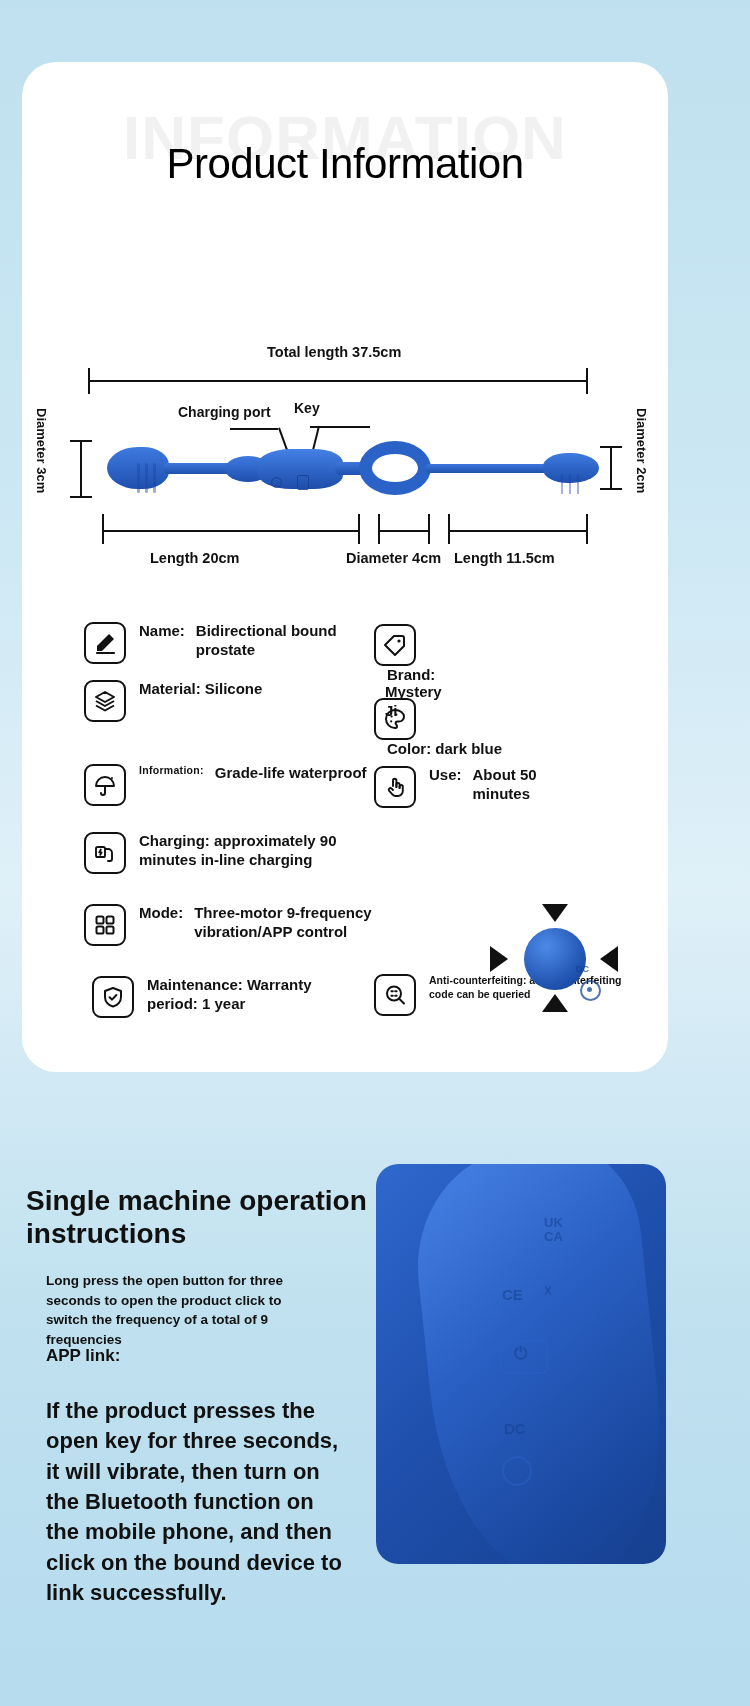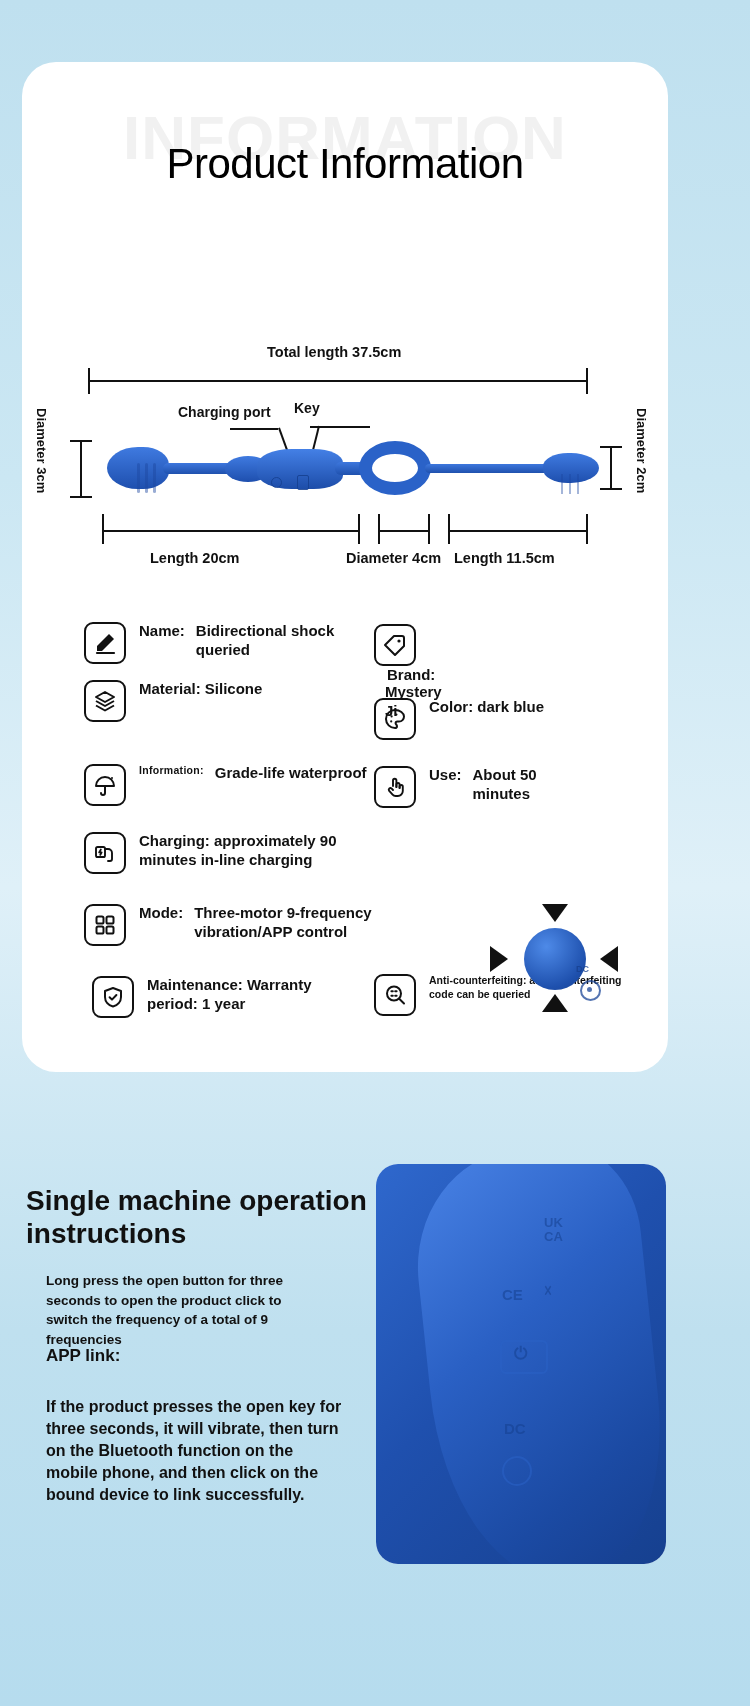--- a/index.html
+++ b/index.html
@@ -104,21 +104,21 @@
   .arw-l{border-top:13px solid transparent;border-bottom:13px solid transparent;border-right:18px solid #111;left:110px;top:42px;}
   
   .bottom{position:absolute;left:0;top:1146px;width:750px;height:596px;}
   .btitle{
     position:absolute;left:26px;top:38px;width:360px;
     font-size:28px;font-weight:bold;color:#111;line-height:1.18;
   }
   .bpara{position:absolute;color:#111;font-weight:bold;}
   .p1{left:46px;top:125px;width:250px;font-size:13.5px;line-height:1.45;}
   .p2{left:46px;top:200px;font-size:17px;}
-  .p3{left:46px;top:250px;width:302px;font-size:16px;line-height:1.38;}
+  .p3{left:46px;top:250px;width:302px;font-size:22px;line-height:1.38;}
   .photo{
     position:absolute;left:376px;top:18px;width:290px;height:400px;
     background:#fff;border-radius:22px;overflow:hidden;
   }
   .pin{
     position:absolute;left:0;top:0;width:100%;height:100%;
     background:linear-gradient(135deg,#2f68cd 0%,#1f50ae 45%,#16408f 100%);
   }
   .pshape{
     position:absolute;left:18%;top:-4%;width:78%;height:108%;
@@ -205,21 +205,21 @@
     <div class="col colL">
 
       <div class="srow" style="top:0;">
         <span class="ibox">
           <svg width="24" height="24" viewBox="0 0 24 24" fill="none" stroke="#111" stroke-width="2.2" stroke-linecap="round" stroke-linejoin="round">
             <path d="M16 3l5 5L9 20H4v-5L16 3z" fill="#111" stroke="none"></path>
             <path d="M4 22h17"></path>
           </svg>
         </span>
         <span class="slabel">Name:</span>
-        <span class="sval" style="max-width:150px;">Bidirectional shock queried</span>
+        <span class="sval" style="max-width:150px;">Bidirectional bound prostate</span>
       </div>
 
       <div class="srow" style="top:58px;">
         <span class="ibox">
           <svg width="24" height="24" viewBox="0 0 24 24" fill="none" stroke="#111" stroke-width="2" stroke-linejoin="round">
             <path d="M12 3l9 5-9 5-9-5 9-5z"></path>
             <path d="M3 12l9 5 9-5"></path>
             <path d="M3 16.5l9 5 9-5"></path>
           </svg>
         </span>
@@ -279,21 +279,21 @@
         <span class="ibox">
           <svg width="24" height="24" viewBox="0 0 24 24" fill="none" stroke="#111" stroke-width="2" stroke-linejoin="round">
             <path d="M11 3h8a2 2 0 012 2v8l-9 9-10-10L11 3z"></path>
             <circle cx="16" cy="8" r="1.6" fill="#111" stroke="none"></circle>
           </svg>
         </span>
         <span class="slabel">Brand:</span>
         <span class="sval" style="max-width:70px;">Mystery Ji</span>
       </div>
 
-      <div class="srow" style="top:76px;">
+      <div class="srow" style="top:76px;flex-direction:column;">
         <span class="ibox">
           <svg width="24" height="24" viewBox="0 0 24 24" fill="none" stroke="#111" stroke-width="2" stroke-linejoin="round">
             <path d="M12 3a9 9 0 100 18c1.4 0 2-.9 2-1.8 0-1.6-1.4-1.8-1.4-3 0-.9.8-1.6 1.8-1.6H16a5 5 0 005-5c0-3.6-4-6.6-9-6.6z"></path>
             <circle cx="8.6" cy="9.4" r="1.1" fill="#111" stroke="none"></circle>
             <circle cx="13.4" cy="7.6" r="1.1" fill="#111" stroke="none"></circle>
             <circle cx="8.2" cy="14.4" r="1.1" fill="#111" stroke="none"></circle>
           </svg>
         </span>
         <span class="single">Color: dark blue</span>
       </div>

